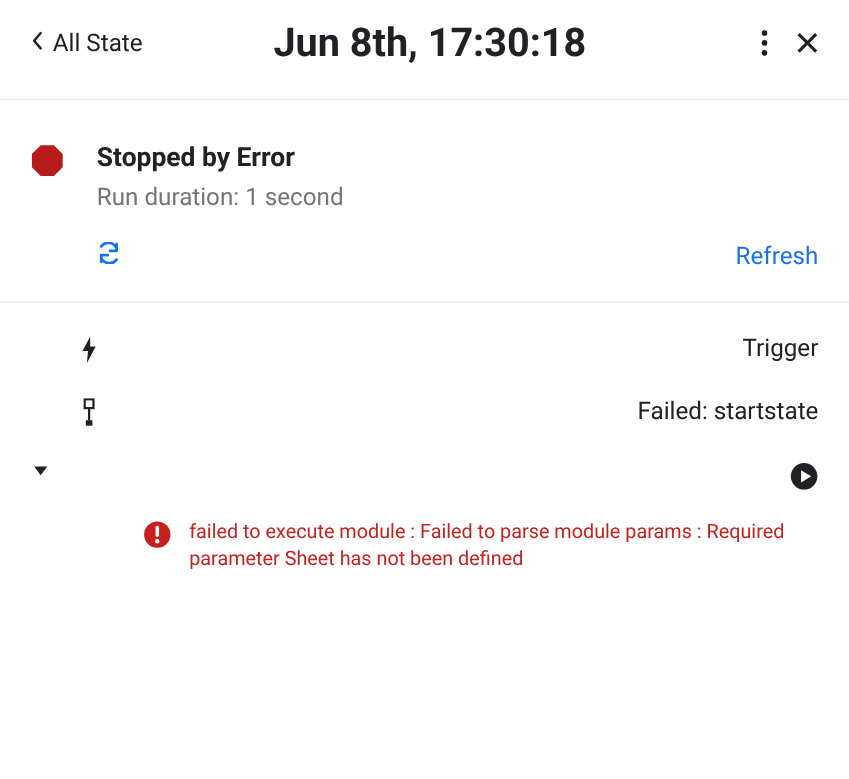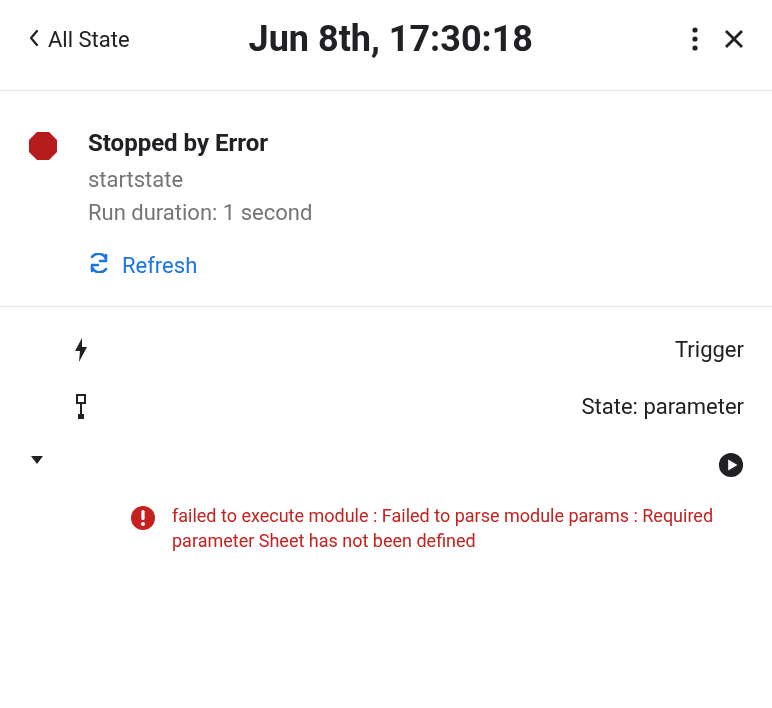--- a/index.html
+++ b/index.html
@@ -76,20 +76,21 @@
       color: #757575;
       margin-bottom: 28px;
     }
     .refresh-link {
       display: flex;
       align-items: center;
       gap: 12px;
       font-size: 22px;
       color: #1a73e8;
       cursor: pointer;
+      justify-content: space-between;
     }
     .refresh-icon svg { fill: #1a73e8; }
     .steps-section {
       padding: 28px 28px 20px 28px;
     }
     .step-row {
       display: flex;
       align-items: flex-start;
       gap: 20px;
       margin-bottom: 26px;
@@ -170,21 +171,20 @@
 </div>
 
 <div class="status-section">
   <span class="error-octagon">
     <svg width="30" height="30" viewBox="0 0 30 30">
       <polygon points="9,1 21,1 29,9 29,21 21,29 9,29 1,21 1,9" fill="#b71c1c"></polygon>
     </svg>
   </span>
   <div class="status-content">
     <div class="status-title">Stopped by Error</div>
-    <div class="status-subtitle">startstate</div>
     <div class="status-duration">Run duration: 1 second</div>
     <div class="refresh-link">
       <span class="refresh-icon">
         <svg width="22" height="20" viewBox="0 0 22 20">
           <path d="M4 4 A8 8 0 0 1 18 6 L18 2 L18 8 L12 8" fill="none" stroke="#1a73e8" stroke-width="2.5" stroke-linecap="round" stroke-linejoin="round"></path>
           <path d="M18 16 A8 8 0 0 1 4 14 L4 18 L4 12 L10 12" fill="none" stroke="#1a73e8" stroke-width="2.5" stroke-linecap="round" stroke-linejoin="round"></path>
         </svg>
       </span>
       <span>Refresh</span>
     </div>
@@ -203,21 +203,21 @@
   </div>
 
   <div class="step-row">
     <span class="step-icon">
       <svg width="14" height="26" viewBox="0 0 14 26">
         <rect x="3" y="1" width="8" height="8" fill="none" stroke="#202124" stroke-width="2"></rect>
         <line x1="7" y1="9" x2="7" y2="20" stroke="#202124" stroke-width="2"></line>
         <rect x="4" y="20" width="6" height="5" fill="#202124"></rect>
       </svg>
     </span>
-    <span class="step-label">State: parameter</span>
+    <span class="step-label">Failed: startstate</span>
   </div>
 
   <div class="step-row expandable">
     <span class="expand-toggle">
       <svg width="14" height="10" viewBox="0 0 14 10">
           <polygon points="1,1 13,1 7,9" fill="#202124"></polygon>
         </svg>
     </span>
     <span class="step-icon">
       <svg width="28" height="28" viewBox="0 0 28 28">

